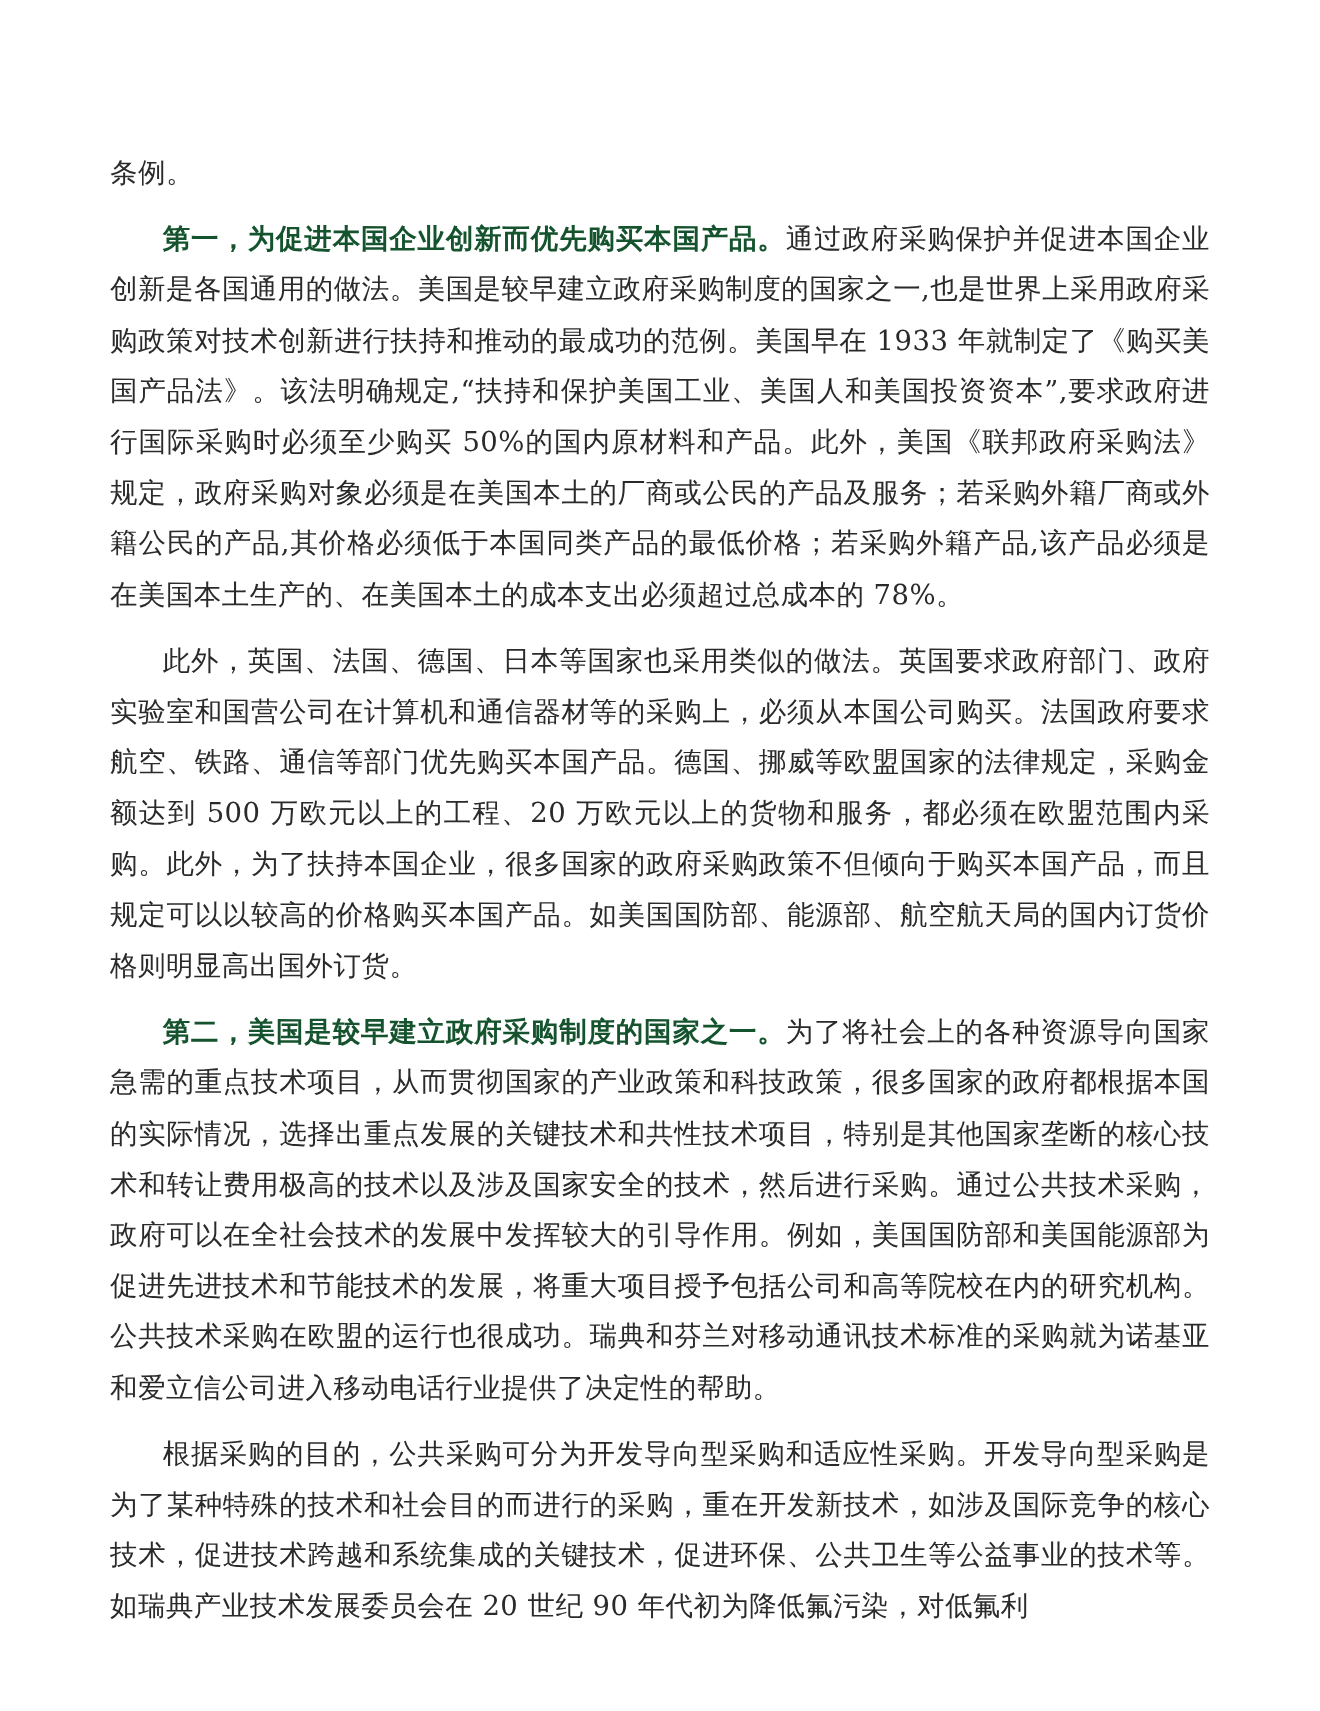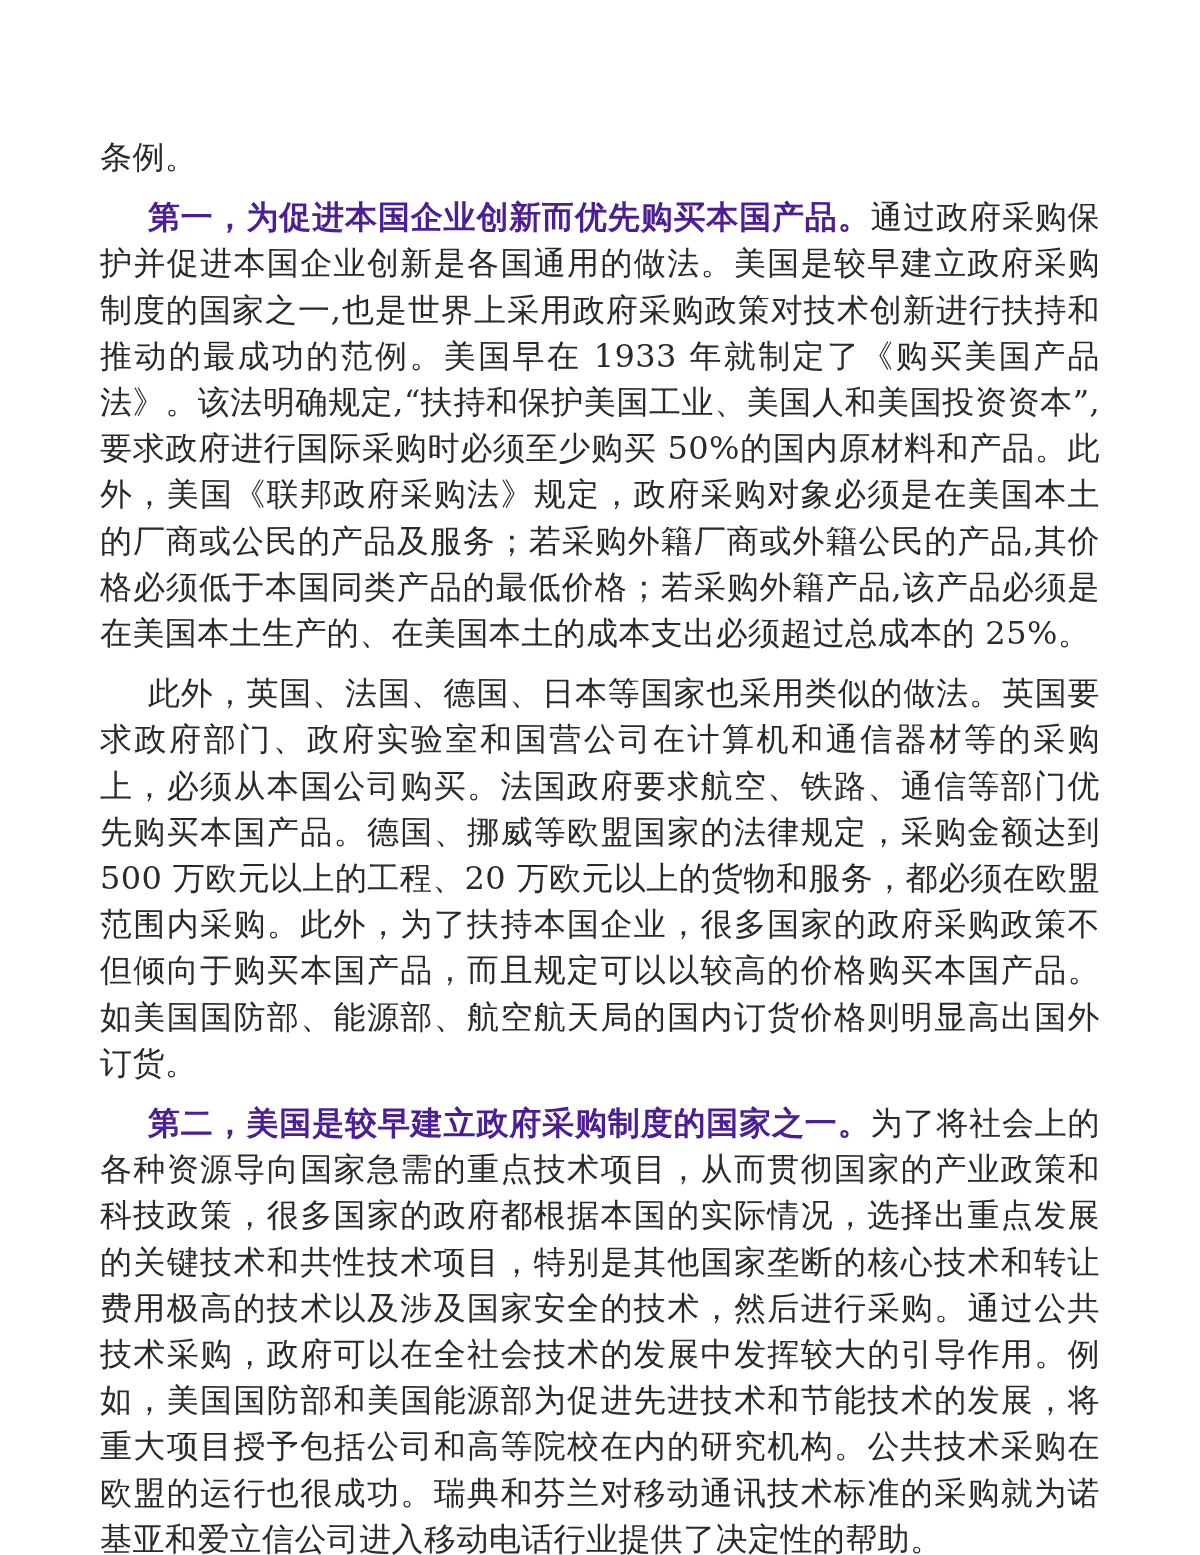--- a/index.html
+++ b/index.html
@@ -16,43 +16,46 @@
       color: #2a2a2a;
     }
     .page {
       position: absolute;
       left: 100px;
       top: 134px;
       width: 1000px;
     }
     .para {
       margin: 0 0 14px 0;
-      font-size: 32px;
+      font-size: 25px;
       line-height: 46.2px;
       text-align: justify;
       text-align-last: left;
       letter-spacing: 0.4px;
     }
     .para.indent {
       text-indent: 48px;
     }
     .lead {
       font-weight: bold;
-      color: #4c1d95;
+      color: #14532d;
     }
   </style>
 </head>
 <body>
 
 <div class="page">
   <p class="para">
     <span class="lead"></span><span>条例。</span>
   </p>
   <p class="para indent">
-    <span class="lead">第一，为促进本国企业创新而优先购买本国产品。</span><span>通过政府采购保护并促进本国企业创新是各国通用的做法。美国是较早建立政府采购制度的国家之一,也是世界上采用政府采购政策对技术创新进行扶持和推动的最成功的范例。美国早在 1933 年就制定了《购买美国产品法》。该法明确规定,“扶持和保护美国工业、美国人和美国投资资本”,要求政府进行国际采购时必须至少购买 50%的国内原材料和产品。此外，美国《联邦政府采购法》规定，政府采购对象必须是在美国本土的厂商或公民的产品及服务；若采购外籍厂商或外籍公民的产品,其价格必须低于本国同类产品的最低价格；若采购外籍产品,该产品必须是在美国本土生产的、在美国本土的成本支出必须超过总成本的 25%。</span>
+    <span class="lead">第一，为促进本国企业创新而优先购买本国产品。</span><span>通过政府采购保护并促进本国企业创新是各国通用的做法。美国是较早建立政府采购制度的国家之一,也是世界上采用政府采购政策对技术创新进行扶持和推动的最成功的范例。美国早在 1933 年就制定了《购买美国产品法》。该法明确规定,“扶持和保护美国工业、美国人和美国投资资本”,要求政府进行国际采购时必须至少购买 50%的国内原材料和产品。此外，美国《联邦政府采购法》规定，政府采购对象必须是在美国本土的厂商或公民的产品及服务；若采购外籍厂商或外籍公民的产品,其价格必须低于本国同类产品的最低价格；若采购外籍产品,该产品必须是在美国本土生产的、在美国本土的成本支出必须超过总成本的 78%。</span>
   </p>
   <p class="para indent">
     <span class="lead"></span><span>此外，英国、法国、德国、日本等国家也采用类似的做法。英国要求政府部门、政府实验室和国营公司在计算机和通信器材等的采购上，必须从本国公司购买。法国政府要求航空、铁路、通信等部门优先购买本国产品。德国、挪威等欧盟国家的法律规定，采购金额达到 500 万欧元以上的工程、20 万欧元以上的货物和服务，都必须在欧盟范围内采购。此外，为了扶持本国企业，很多国家的政府采购政策不但倾向于购买本国产品，而且规定可以以较高的价格购买本国产品。如美国国防部、能源部、航空航天局的国内订货价格则明显高出国外订货。</span>
   </p>
   <p class="para indent">
     <span class="lead">第二，美国是较早建立政府采购制度的国家之一。</span><span>为了将社会上的各种资源导向国家急需的重点技术项目，从而贯彻国家的产业政策和科技政策，很多国家的政府都根据本国的实际情况，选择出重点发展的关键技术和共性技术项目，特别是其他国家垄断的核心技术和转让费用极高的技术以及涉及国家安全的技术，然后进行采购。通过公共技术采购，政府可以在全社会技术的发展中发挥较大的引导作用。例如，美国国防部和美国能源部为促进先进技术和节能技术的发展，将重大项目授予包括公司和高等院校在内的研究机构。公共技术采购在欧盟的运行也很成功。瑞典和芬兰对移动通讯技术标准的采购就为诺基亚和爱立信公司进入移动电话行业提供了决定性的帮助。</span>
   </p>
+  <p class="para indent">
+    <span class="lead"></span><span>根据采购的目的，公共采购可分为开发导向型采购和适应性采购。开发导向型采购是为了某种特殊的技术和社会目的而进行的采购，重在开发新技术，如涉及国际竞争的核心技术，促进技术跨越和系统集成的关键技术，促进环保、公共卫生等公益事业的技术等。如瑞典产业技术发展委员会在 20 世纪 90 年代初为降低氟污染，对低氟利</span>
+  </p>
 </div>
 
 </body></html>

